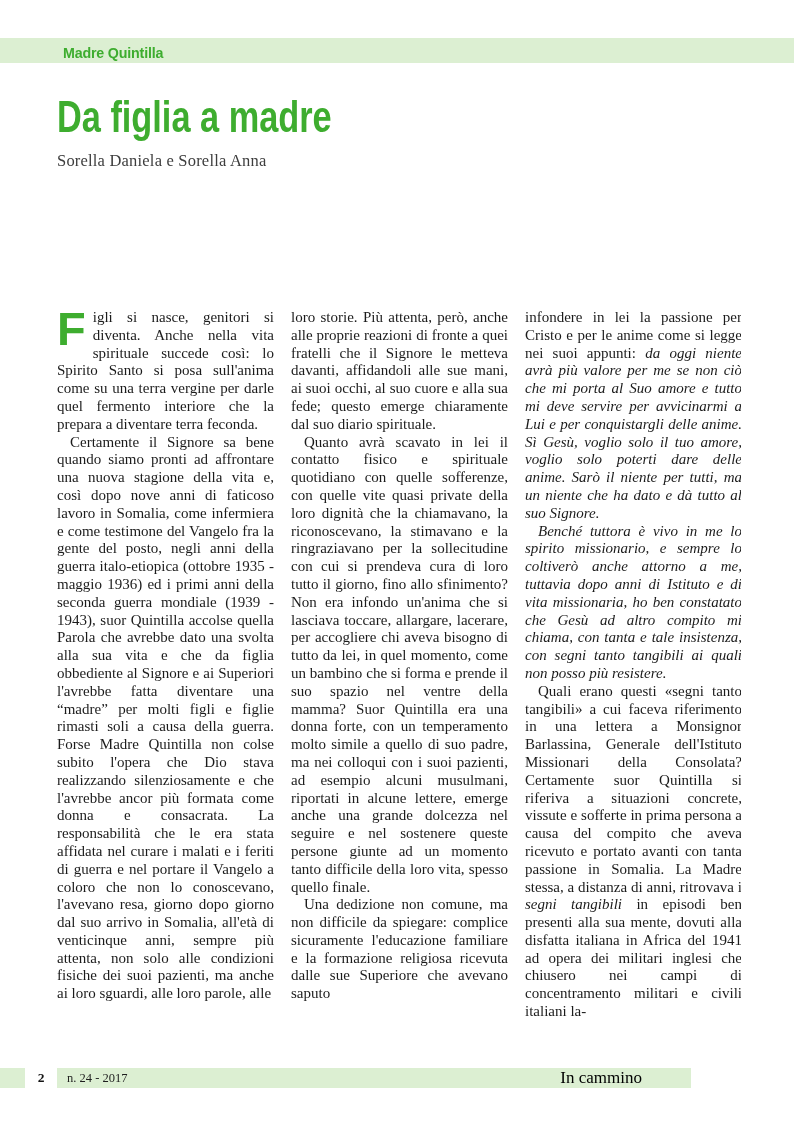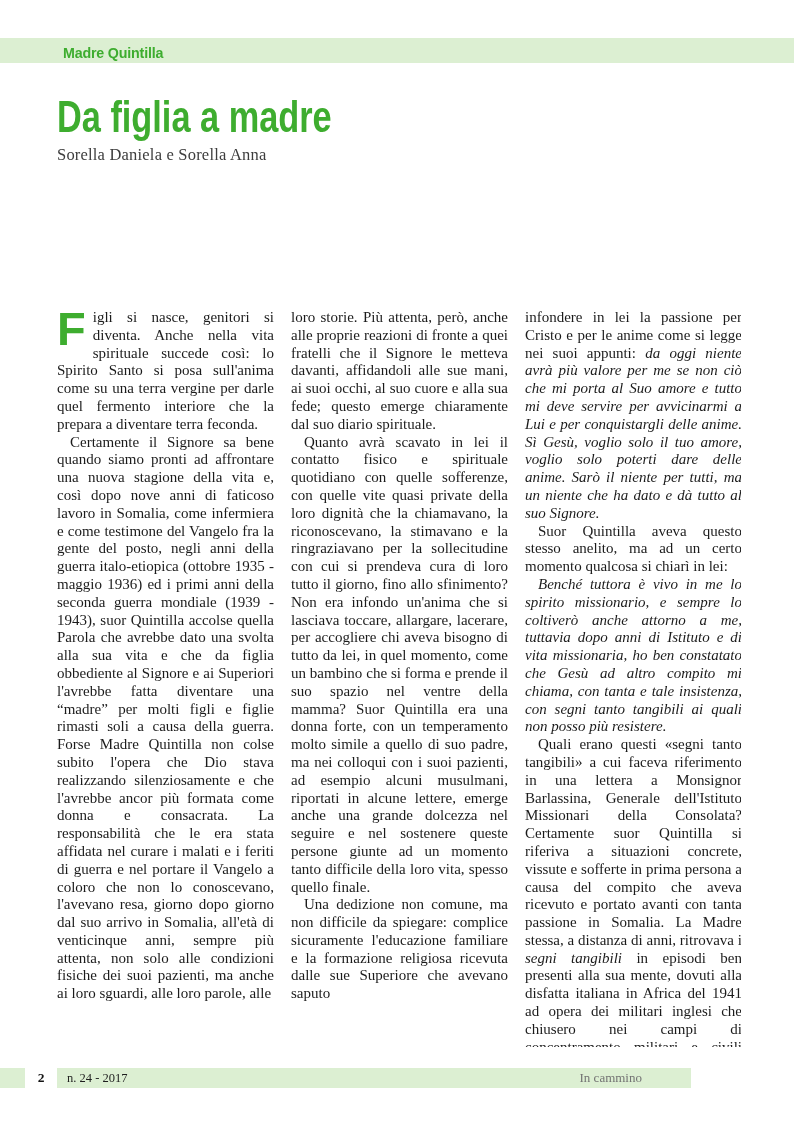--- a/index.html
+++ b/index.html
@@ -41,21 +41,21 @@
     font-family: "Liberation Sans", sans-serif;
     font-weight: bold;
     font-size: 44px;
     color: var(--accent-green, #3ead2f);
     transform: scaleX(0.78);
     transform-origin: left top;
     white-space: nowrap;
   }
   .byline {
     position: absolute;
-    left: 57px; top: 145px;
+    left: 57px; top: 151px;
     font-size: 16.5px;
     color: #3d3d3d;
     letter-spacing: 0.2px;
     white-space: nowrap;
   }
 
   
   .columns {
     position: absolute;
     left: 57px; top: 309px;
@@ -114,22 +114,22 @@
     align-items: center;
     padding: 0 49px 0 10px;
     box-sizing: border-box;
   }
   .issue-label {
     font-size: 12.5px;
     color: #1e1e1e;
     white-space: nowrap;
   }
   .journal-name {
-    font-size: 13px;
-    color: #737373;
+    font-size: 17px;
+    color: #000000;
     white-space: nowrap;
   }
 </style>
 </head>
 <body>
 
 <div class="page">
 
   <header class="header-band">
     <span class="band-label">Madre Quintilla</span>
@@ -144,21 +144,20 @@
         <p><span class="dropcap">F</span>igli si nasce, genitori si diventa. Anche nella vita spirituale succede così: lo Spirito Santo si posa sull'anima come su una terra vergine per darle quel fermento interiore che la prepara a diventare terra feconda.</p>
         <p class="indent">Certamente il Signore sa bene quando siamo pronti ad affrontare una nuova stagione della vita e, così dopo nove anni di faticoso lavoro in Somalia, come infermiera e come testimone del Vangelo fra la gente del posto, negli anni della guerra italo-etiopica (ottobre 1935 - maggio 1936) ed i primi anni della seconda guerra mondiale (1939 - 1943), suor Quintilla accolse quella Parola che avrebbe dato una svolta alla sua vita e che da figlia obbediente al Signore e ai Superiori l'avrebbe fatta diventare una “madre” per molti figli e figlie rimasti soli a causa della guerra. Forse Madre Quintilla non colse subito l'opera che Dio stava realizzando silenziosamente e che l'avrebbe ancor più formata come donna e consacrata. La responsabilità che le era stata affidata nel curare i malati e i feriti di guerra e nel portare il Vangelo a coloro che non lo conoscevano, l'avevano resa, giorno dopo giorno dal suo arrivo in Somalia, all'età di venticinque anni, sempre più attenta, non solo alle condizioni fisiche dei suoi pazienti, ma anche ai loro sguardi, alle loro parole, alle</p>
       </section>
     <section class="col" lang="it">
         <p>loro storie. Più attenta, però, anche alle proprie reazioni di fronte a quei fratelli che il Signore le metteva davanti, affidandoli alle sue mani, ai suoi occhi, al suo cuore e alla sua fede; questo emerge chiaramente dal suo diario spirituale.</p>
         <p class="indent">Quanto avrà scavato in lei il contatto fisico e spirituale quotidiano con quelle sofferenze, con quelle vite quasi private della loro dignità che la chiamavano, la riconoscevano, la stimavano e la ringraziavano per la sollecitudine con cui si prendeva cura di loro tutto il giorno, fino allo sfinimento? Non era infondo un'anima che si lasciava toccare, allargare, lacerare, per accogliere chi aveva bisogno di tutto da lei, in quel momento, come un bambino che si forma e prende il suo spazio nel ventre della mamma? Suor Quintilla era una donna forte, con un temperamento molto simile a quello di suo padre, ma nei colloqui con i suoi pazienti, ad esempio alcuni musulmani, riportati in alcune lettere, emerge anche una grande dolcezza nel seguire e nel sostenere queste persone giunte ad un momento tanto difficile della loro vita, spesso quello finale.</p>
         <p class="indent">Una dedizione non comune, ma non difficile da spiegare: complice sicuramente l'educazione familiare e la formazione religiosa ricevuta dalle sue Superiore che avevano saputo</p>
       </section>
     <section class="col" lang="it">
         <p>infondere in lei la passione per Cristo e per le anime come si legge nei suoi appunti: <i>da oggi niente avrà più valore per me se non ciò che mi porta al Suo amore e tutto mi deve servire per avvicinarmi a Lui e per conquistargli delle anime. Sì Gesù, voglio solo il tuo amore, voglio solo poterti dare delle anime. Sarò il niente per tutti, ma un niente che ha dato e dà tutto al suo Signore.</i></p>
-        <p class="indent">Suor Quintilla aveva questo stesso anelito, ma ad un certo momento qualcosa si chiarì in lei:</p>
         <p class="indent"><i>Benché tuttora è vivo in me lo spirito missionario, e sempre lo coltiverò anche attorno a me, tuttavia dopo anni di Istituto e di vita missionaria, ho ben constatato che Gesù ad altro compito mi chiama, con tanta e tale insistenza, con segni tanto tangibili ai quali non posso più resistere.</i></p>
         <p class="indent">Quali erano questi «segni tanto tangibili» a cui faceva riferimento in una lettera a Monsignor Barlassina, Generale dell'Istituto Missionari della Consolata? Certamente suor Quintilla si riferiva a situazioni concrete, vissute e sofferte in prima persona a causa del compito che aveva ricevuto e portato avanti con tanta passione in Somalia. La Madre stessa, a distanza di anni, ritrovava i <i>segni tangibili</i> in episodi ben presenti alla sua mente, dovuti alla disfatta italiana in Africa del 1941 ad opera dei militari inglesi che chiusero nei campi di concentramento militari e civili italiani la-</p>
       </section>
   </main>
 
   <footer>
     <div class="footer-band-left"></div>
     <div class="page-number">2</div>
     <div class="footer-band-right">
       <span class="issue-label">n. 24 - 2017</span>

